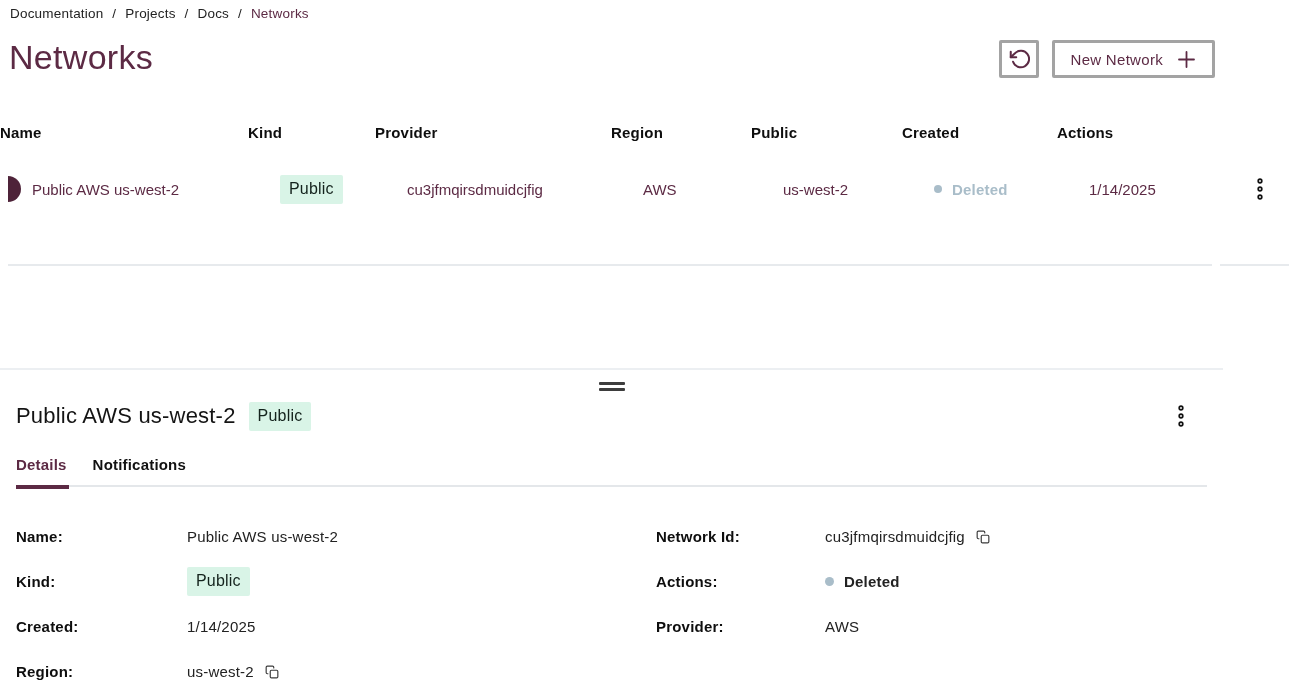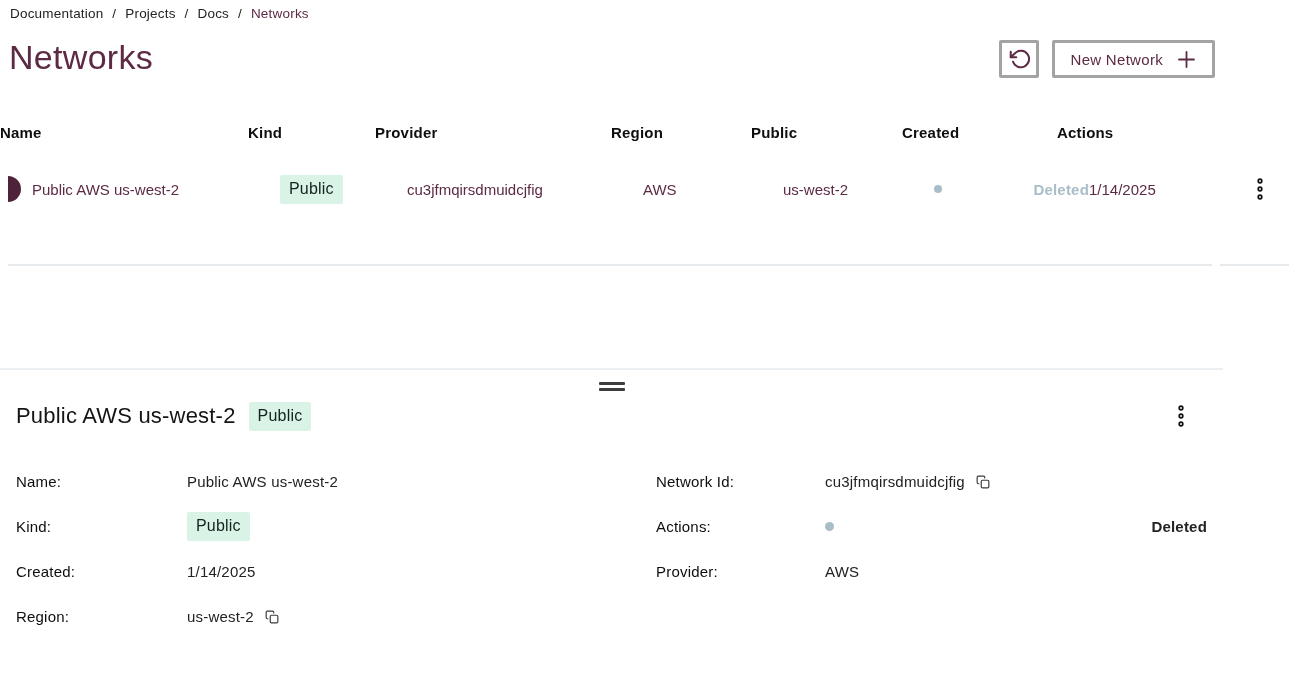--- a/index.html
+++ b/index.html
@@ -31,42 +31,42 @@
   .header-rule { position:absolute; left:8px; top:156px; height:2px; width:1281px;
     background:linear-gradient(to right,#e7eaed 0 1204px,#ffffff 1204px 1212px,#e7eaed 1212px 100%); }
   .trow { position:relative; height:62px; margin-top:2px; display:grid; align-items:center; padding-left:32px;
     grid-template-columns:248px 127px 236px 140px 151px 155px 133px 1fr;
     font-size:15px; color:#5c2a44; cursor:pointer; }
   .row-indicator { position:absolute; left:8px; top:50%; transform:translateY(-50%);
     width:13px; height:26px; background:#4e2339; border-radius:0 13px 13px 0; }
   .badge { display:inline-block; background:#d9f4e7; color:#14231d; font-size:16px;
     padding:5px 9px 6px; border-radius:2px; letter-spacing:.2px; }
   .cell-kind { justify-self:start; }
-  .status { display:flex; align-items:center; gap:10px; color:#a9bdc9; font-weight:600; letter-spacing:.2px;justify-content:space-between; }
+  .status { display:flex; align-items:center; gap:10px; color:#a9bdc9; font-weight:600; letter-spacing:.2px; }
   .status .dot { width:8px; height:8px; border-radius:50%; background:#a9bdc9; flex:0 0 auto; }
   .kebab-btn { background:none; border:none; cursor:pointer; display:flex; align-items:center;
     justify-content:center; padding:4px 6px; margin-left:26px; }
 
   
   .panel { position:absolute; top:368px; left:0; right:0; bottom:0; background:#fff;
     border-top:2px solid #eceff2; padding:0 16px; }
   .drag-handle { position:absolute; top:10px; left:50%; transform:translateX(-50%);
     display:flex; flex-direction:column; gap:3px; cursor:row-resize; padding:2px 4px; }
   .drag-handle span { display:block; width:26px; height:3px; background:#3d3d3d; border-radius:1px; }
   .panel-header { display:flex; align-items:center; margin-top:30px; gap:13px; }
   .panel-title { font-size:22px; font-weight:500; color:#141414; letter-spacing:.2px; }
   .panel-kebab { margin-left:auto; margin-right:14px; background:none; border:none; cursor:pointer; padding:4px 6px; }
   .tabs { display:flex; gap:26px; margin-top:24px; border-bottom:2px solid #e4e7ea; padding-bottom:12px; }
   .tab { font-size:15px; font-weight:700; color:#111; cursor:pointer; position:relative; letter-spacing:.2px; }
   .tab.active { color:#5c2a44; }
   .tab.active::after { content:""; position:absolute; left:0; right:-2px; bottom:-16px; height:4px; background:#5c2a44; }
 
   .fields { margin-top:27px; display:grid; grid-template-columns:171px 469px 169px 1fr;
     grid-auto-rows:45px; align-items:center; font-size:15px; }
-  .flabel { font-weight:400; color:#0e0e0e; letter-spacing:.2px; }
+  .flabel { font-weight:700; color:#0e0e0e; letter-spacing:.2px; }
   .fvalue { color:#222; display:flex; align-items:center; letter-spacing:.2px; }
   .copy-btn { background:none; border:none; cursor:pointer; margin-left:10px; display:flex; align-items:center; padding:1px; }
 
   svg { display:block; }
 </style>
 </head>
 <body>
 
 <div class="app">
 
@@ -153,20 +153,24 @@
         <span>
           <svg width="12" height="24" viewBox="0 0 12 24" fill="none" stroke="#111" stroke-width="1.7">
             <circle cx="6" cy="4" r="1.8"></circle>
             <circle cx="6" cy="12" r="1.8"></circle>
             <circle cx="6" cy="20" r="1.8"></circle>
           </svg>
         </span>
       </button>
     </div>
 
+    <div class="tabs">
+      <div class="tab active">Details</div>
+      <div class="tab">Notifications</div>
+    </div>
 
     <div class="fields">
 
       <div class="flabel">Name:</div>
       <div class="fvalue">Public AWS us-west-2</div>
       <div class="flabel">Network Id:</div>
       <div class="fvalue">
         <span>cu3jfmqirsdmuidcjfig</span>
         <button class="copy-btn">
           <span>

